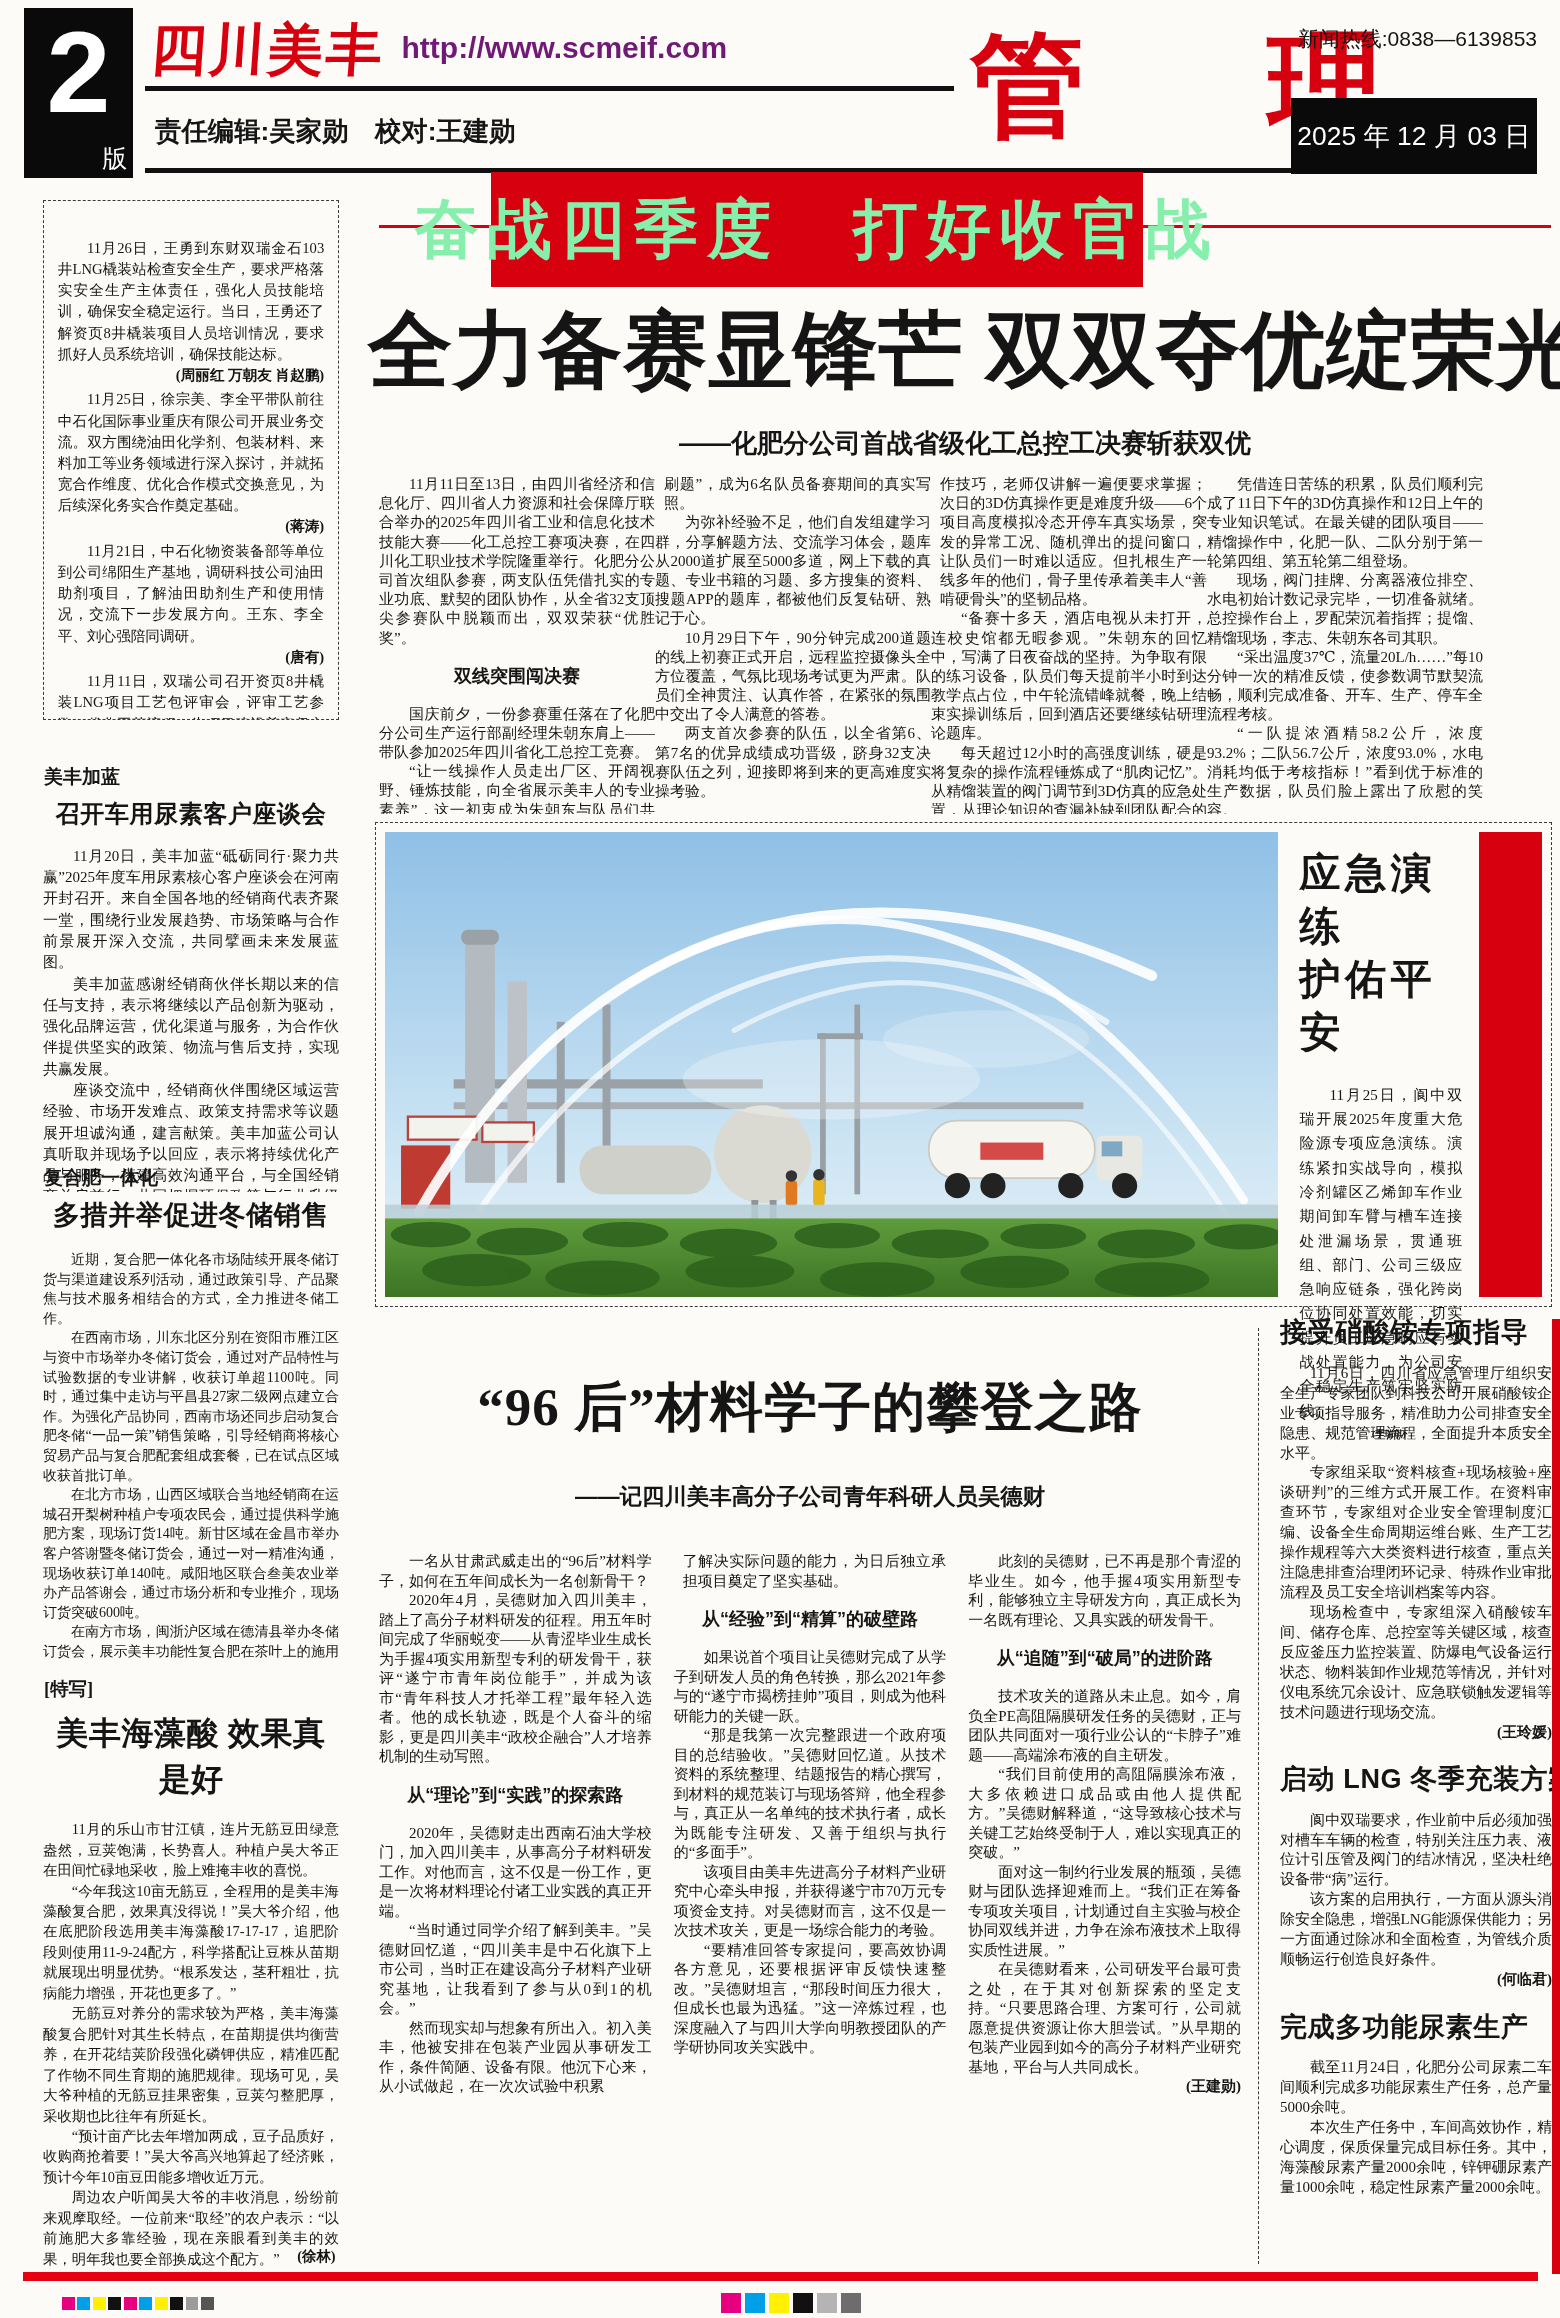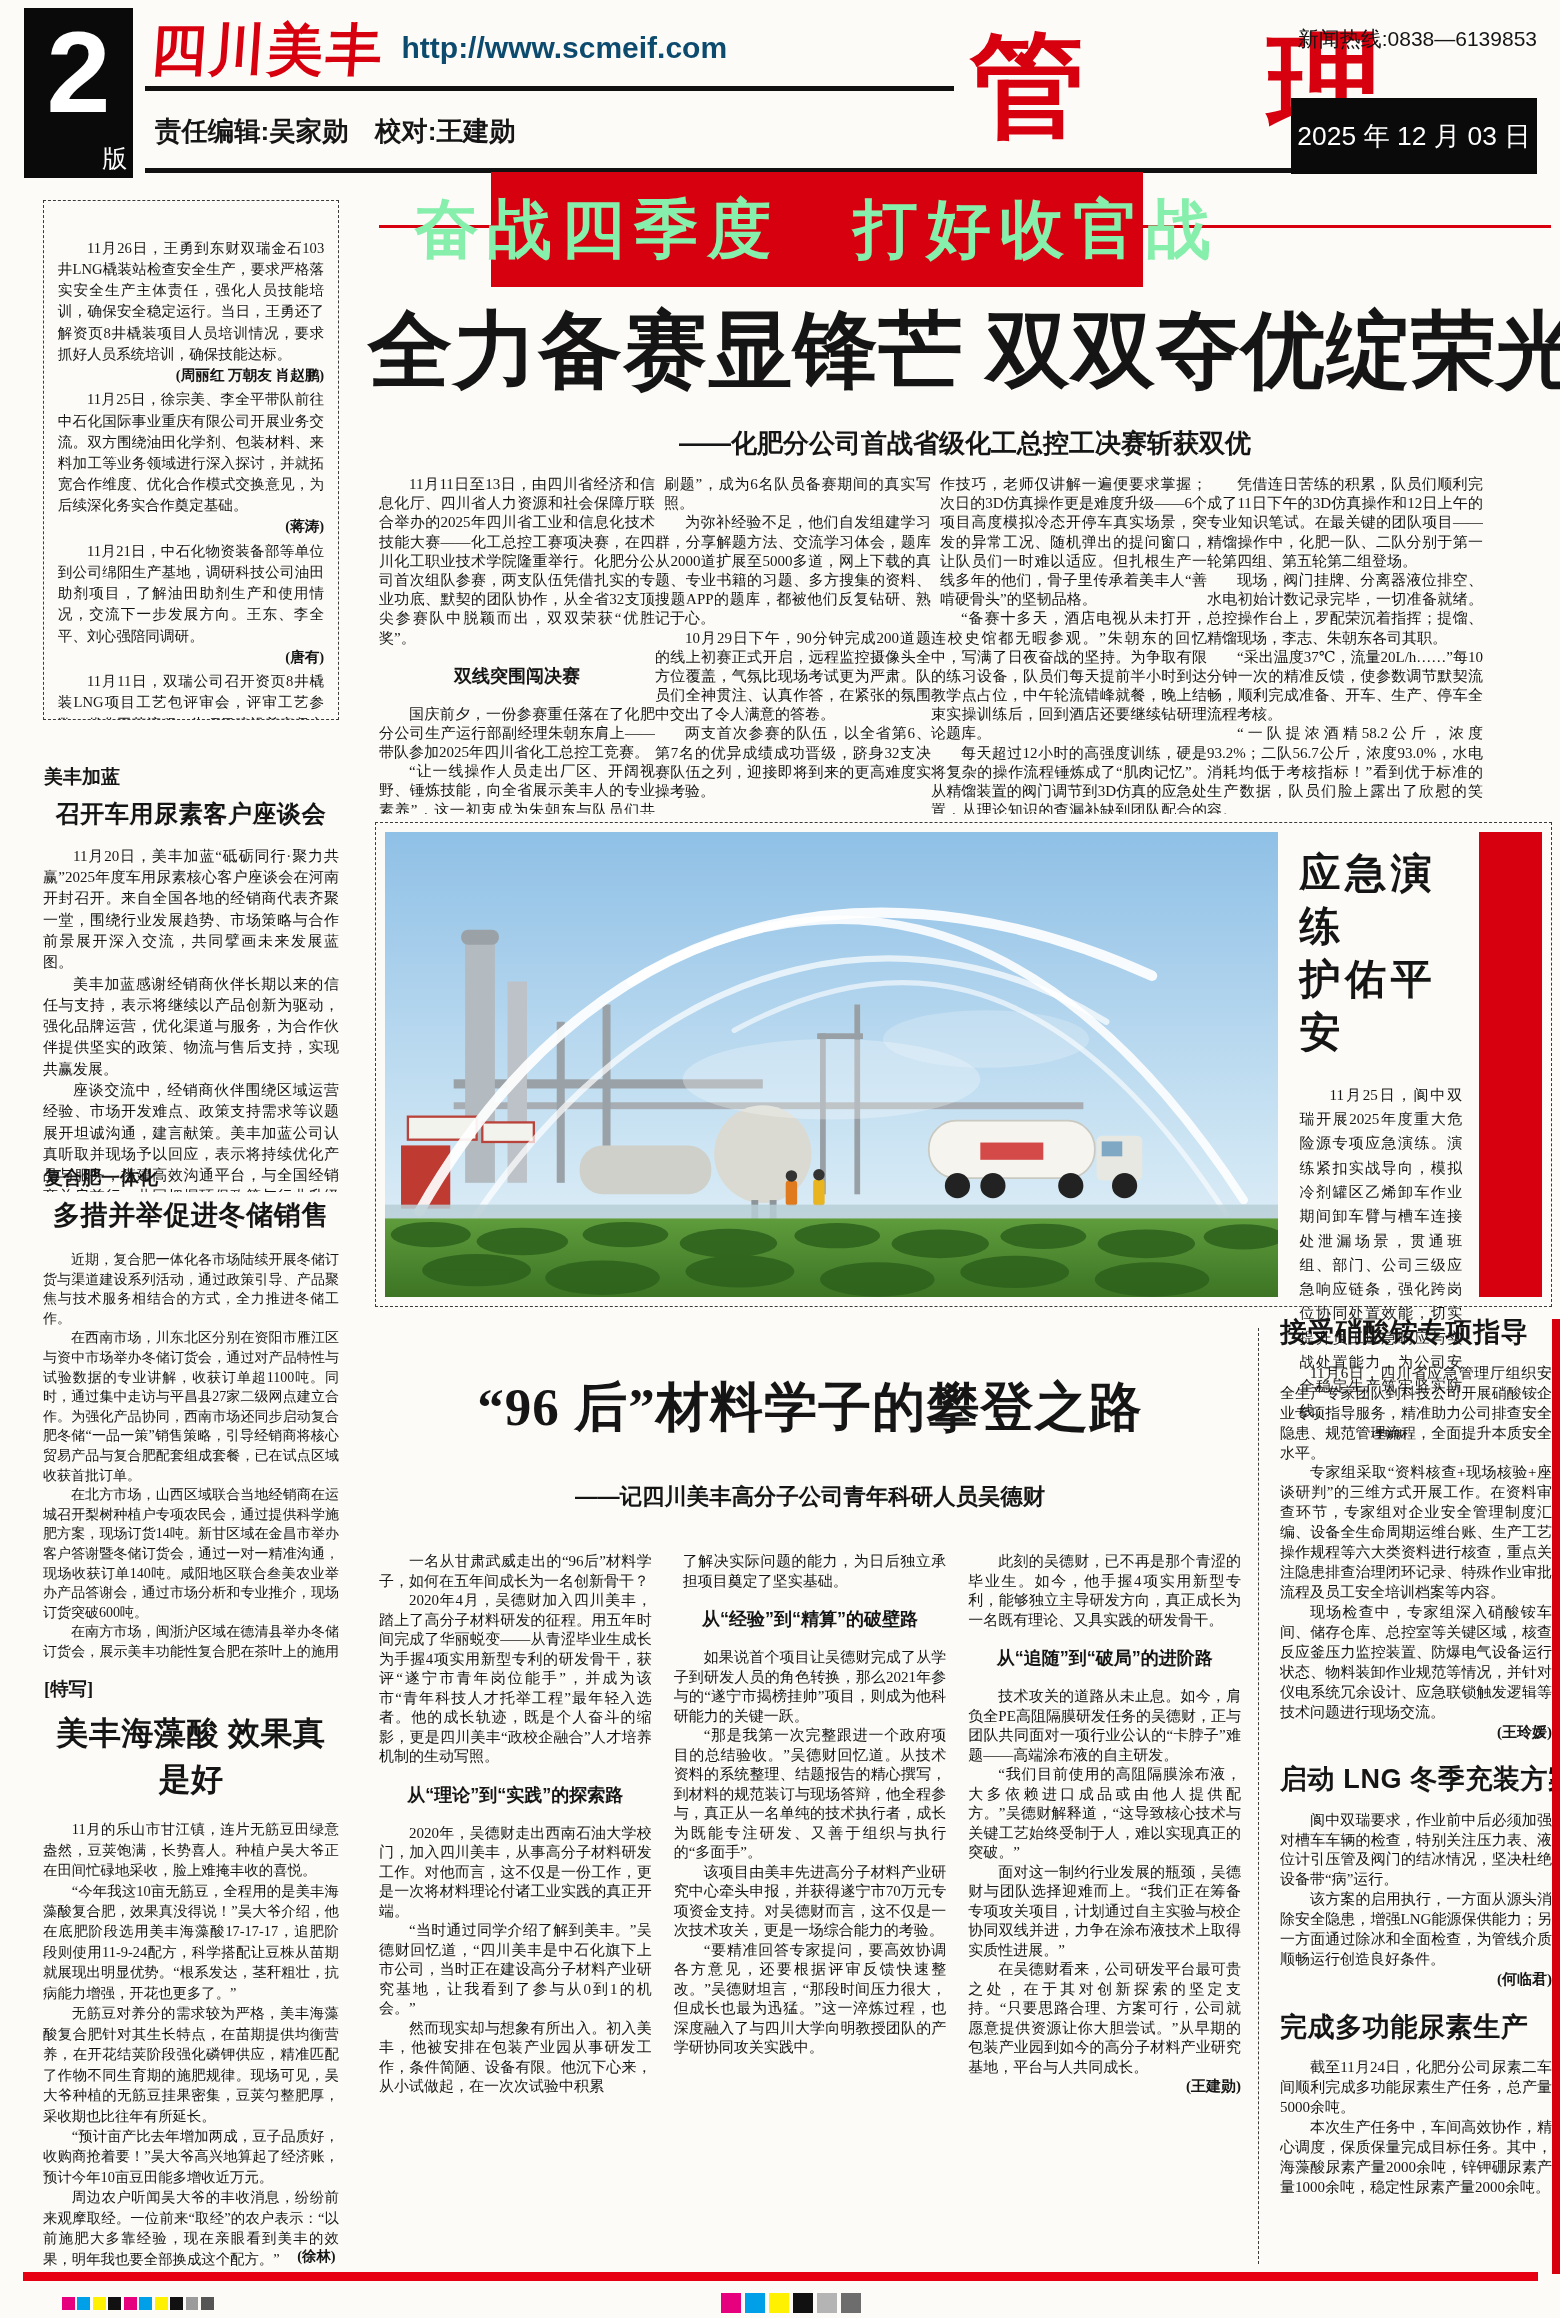--- a/index.html
+++ b/index.html
@@ -7,21 +7,21 @@
     position:relative; width:1561px; height:2319px; margin:0 auto;
     background:#fcfbf7; color:#151515; overflow:hidden;
     font-family:"Liberation Serif","DejaVu Serif",serif;
   }
   
   .pagenum-box { position:absolute; left:24px; top:8px; width:109px; height:170px; background:#0a0a0a; color:#fff; }
   .pagenum-box .num { position:absolute; left:50%; top:1.1px; transform:translateX(-50%); font-size:115px; font-weight:bold; font-family:"Liberation Sans","DejaVu Sans",sans-serif; line-height:1.1; }
   .pagenum-box .ban { position:absolute; right:5.7px; bottom:3.4px; font-size:25px; }
   .masthead-row { position:absolute; left:151px; top:12.6px; white-space:nowrap; }
   .masthead { display:inline-block; color:#d7000f; font-size:56px; font-weight:900; letter-spacing:2.3px; transform:skewX(-4deg); }
-  .site-url { display:inline-block; margin-left:15px; font-size:30px; font-weight:bold; color:#0c4a6e; font-family:"Liberation Sans","DejaVu Sans",sans-serif; vertical-align:10.3px; }
+  .site-url { display:inline-block; margin-left:15px; font-size:30px; font-weight:bold; color:#701a75; font-family:"Liberation Sans","DejaVu Sans",sans-serif; vertical-align:10.3px; }
   .rule1 { position:absolute; left:145px; top:86px; width:809px; height:5.2px; background:#111; }
   .editor-line { position:absolute; left:155px; top:114px; font-size:26.4px; font-weight:bold; font-family:"Liberation Sans","DejaVu Sans",sans-serif; }
   .rule2 { position:absolute; left:145px; top:168px; width:1147px; height:5.2px; background:#111; }
   .section-title { position:absolute; left:970px; top:11.5px; width:310px; font-size:115px; color:#d7000f; font-weight:600; letter-spacing:34px; line-height:1.3; white-space:nowrap; }
   .hotline { position:absolute; right:24px; top:25px; font-size:21px; font-family:"Liberation Sans","DejaVu Sans",sans-serif; }
   .date-box { position:absolute; left:1291px; top:98px; width:246px; height:76px; background:#0a0a0a; color:#fff; display:flex; align-items:center; justify-content:center; font-size:26.4px; font-family:"Liberation Sans","DejaVu Sans",sans-serif; }
   
   .bp, .t-p, .t-pc { margin:0; text-align:justify; }
   .bp, .t-p { text-indent:2em; }
   .t-pc { text-indent:0;margin-left:9px; }

